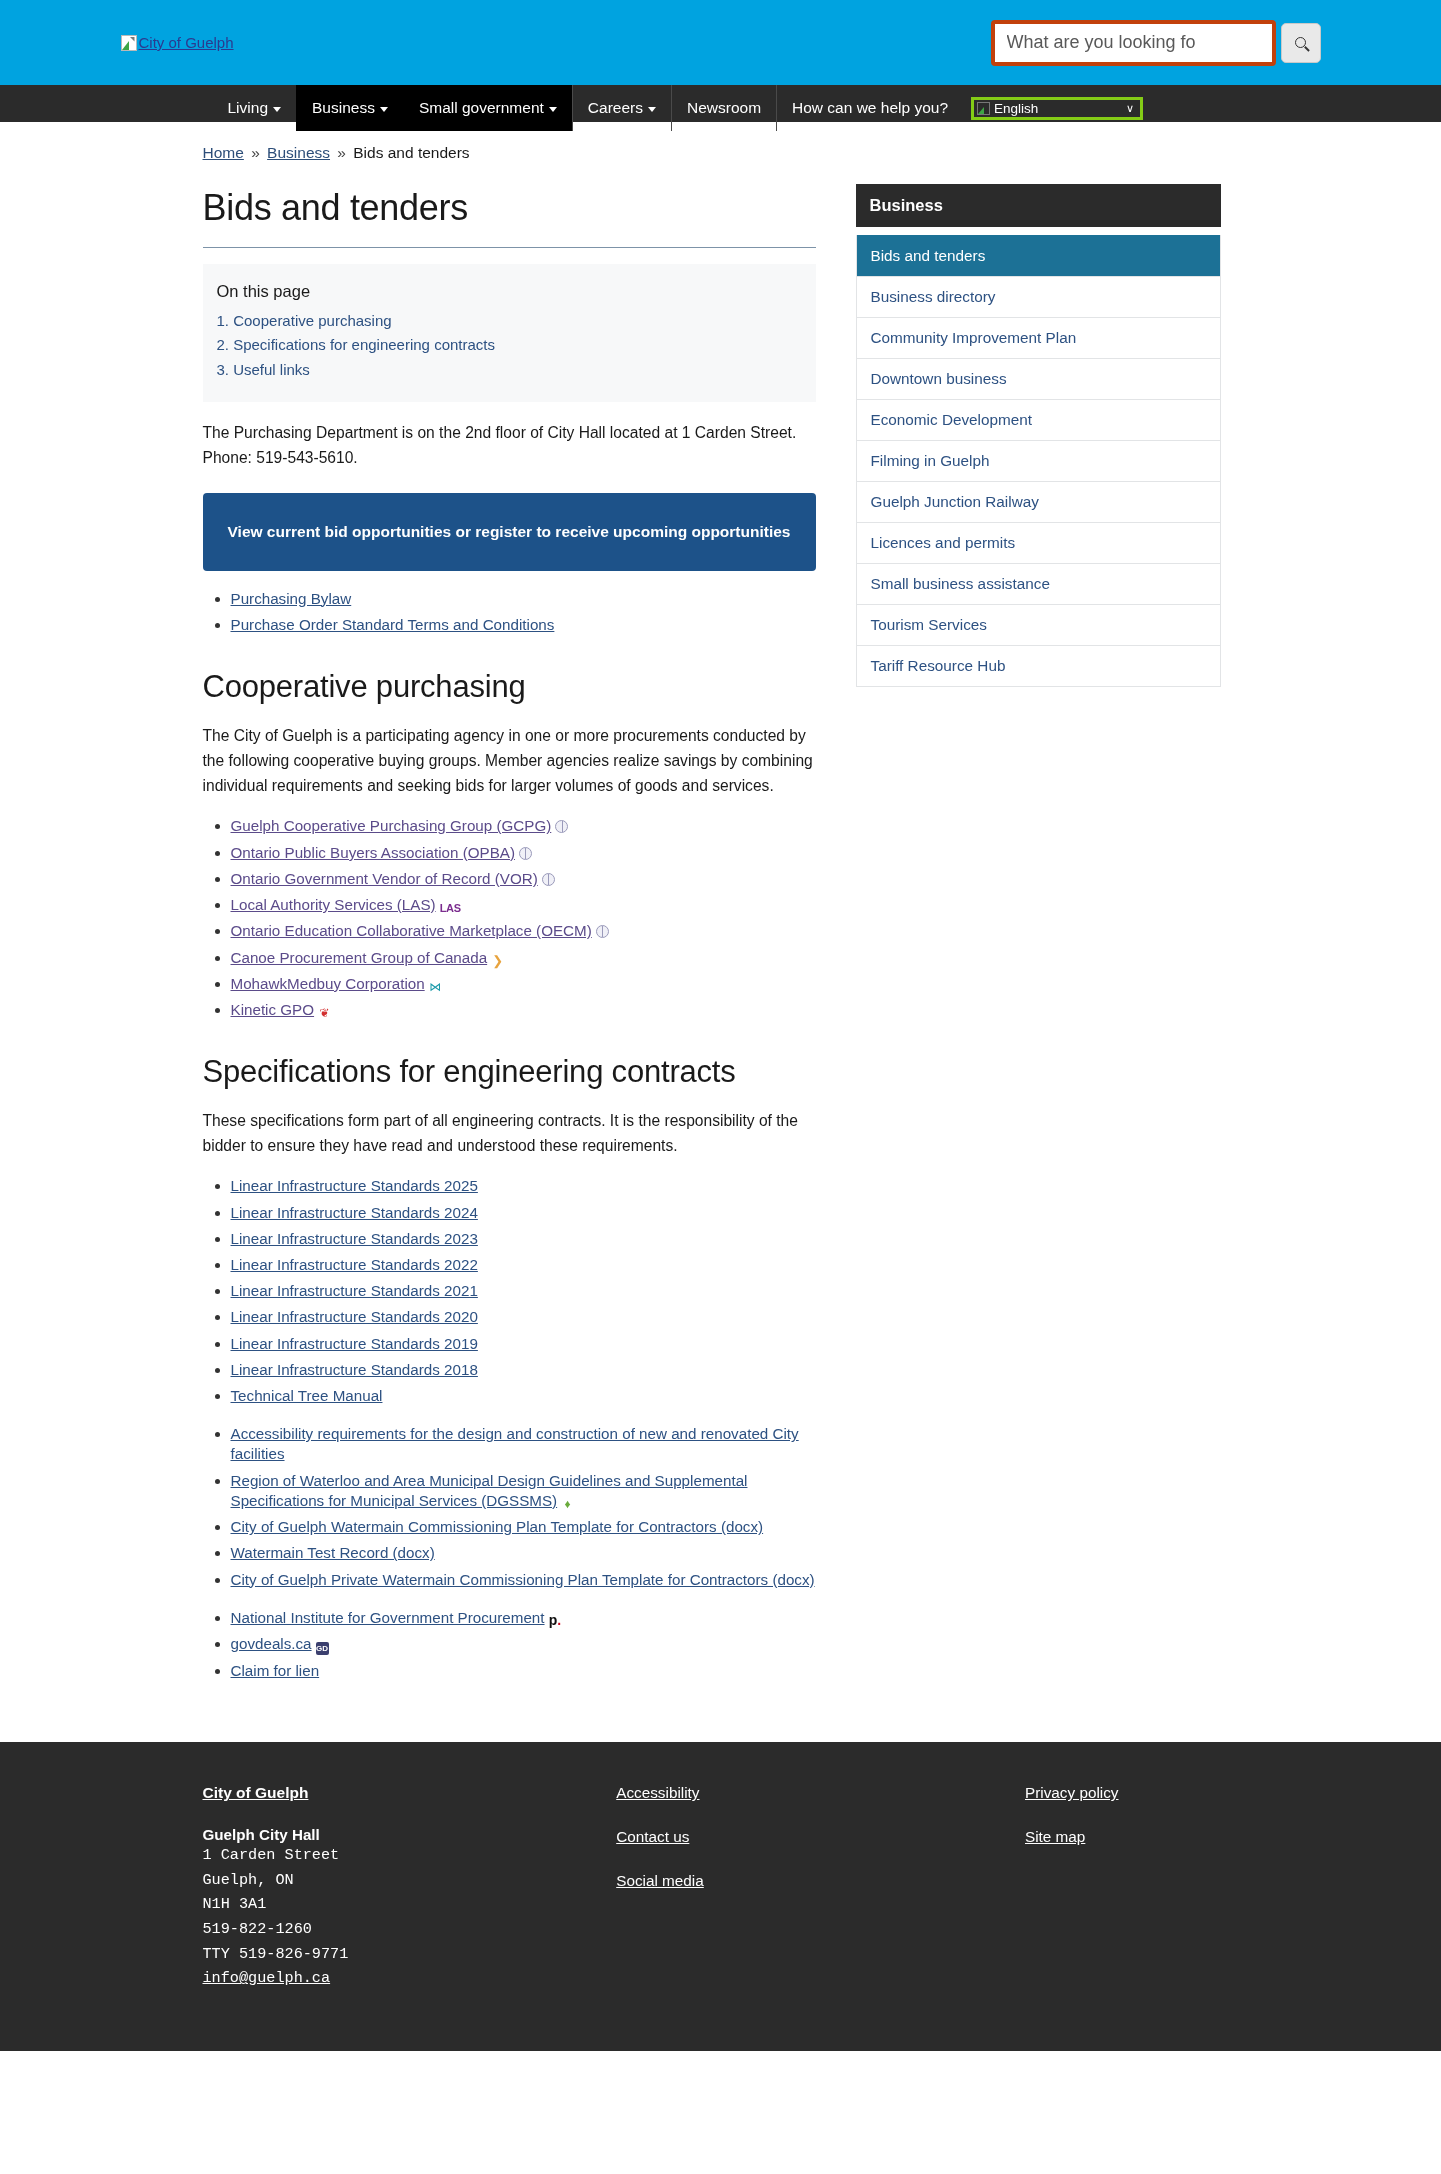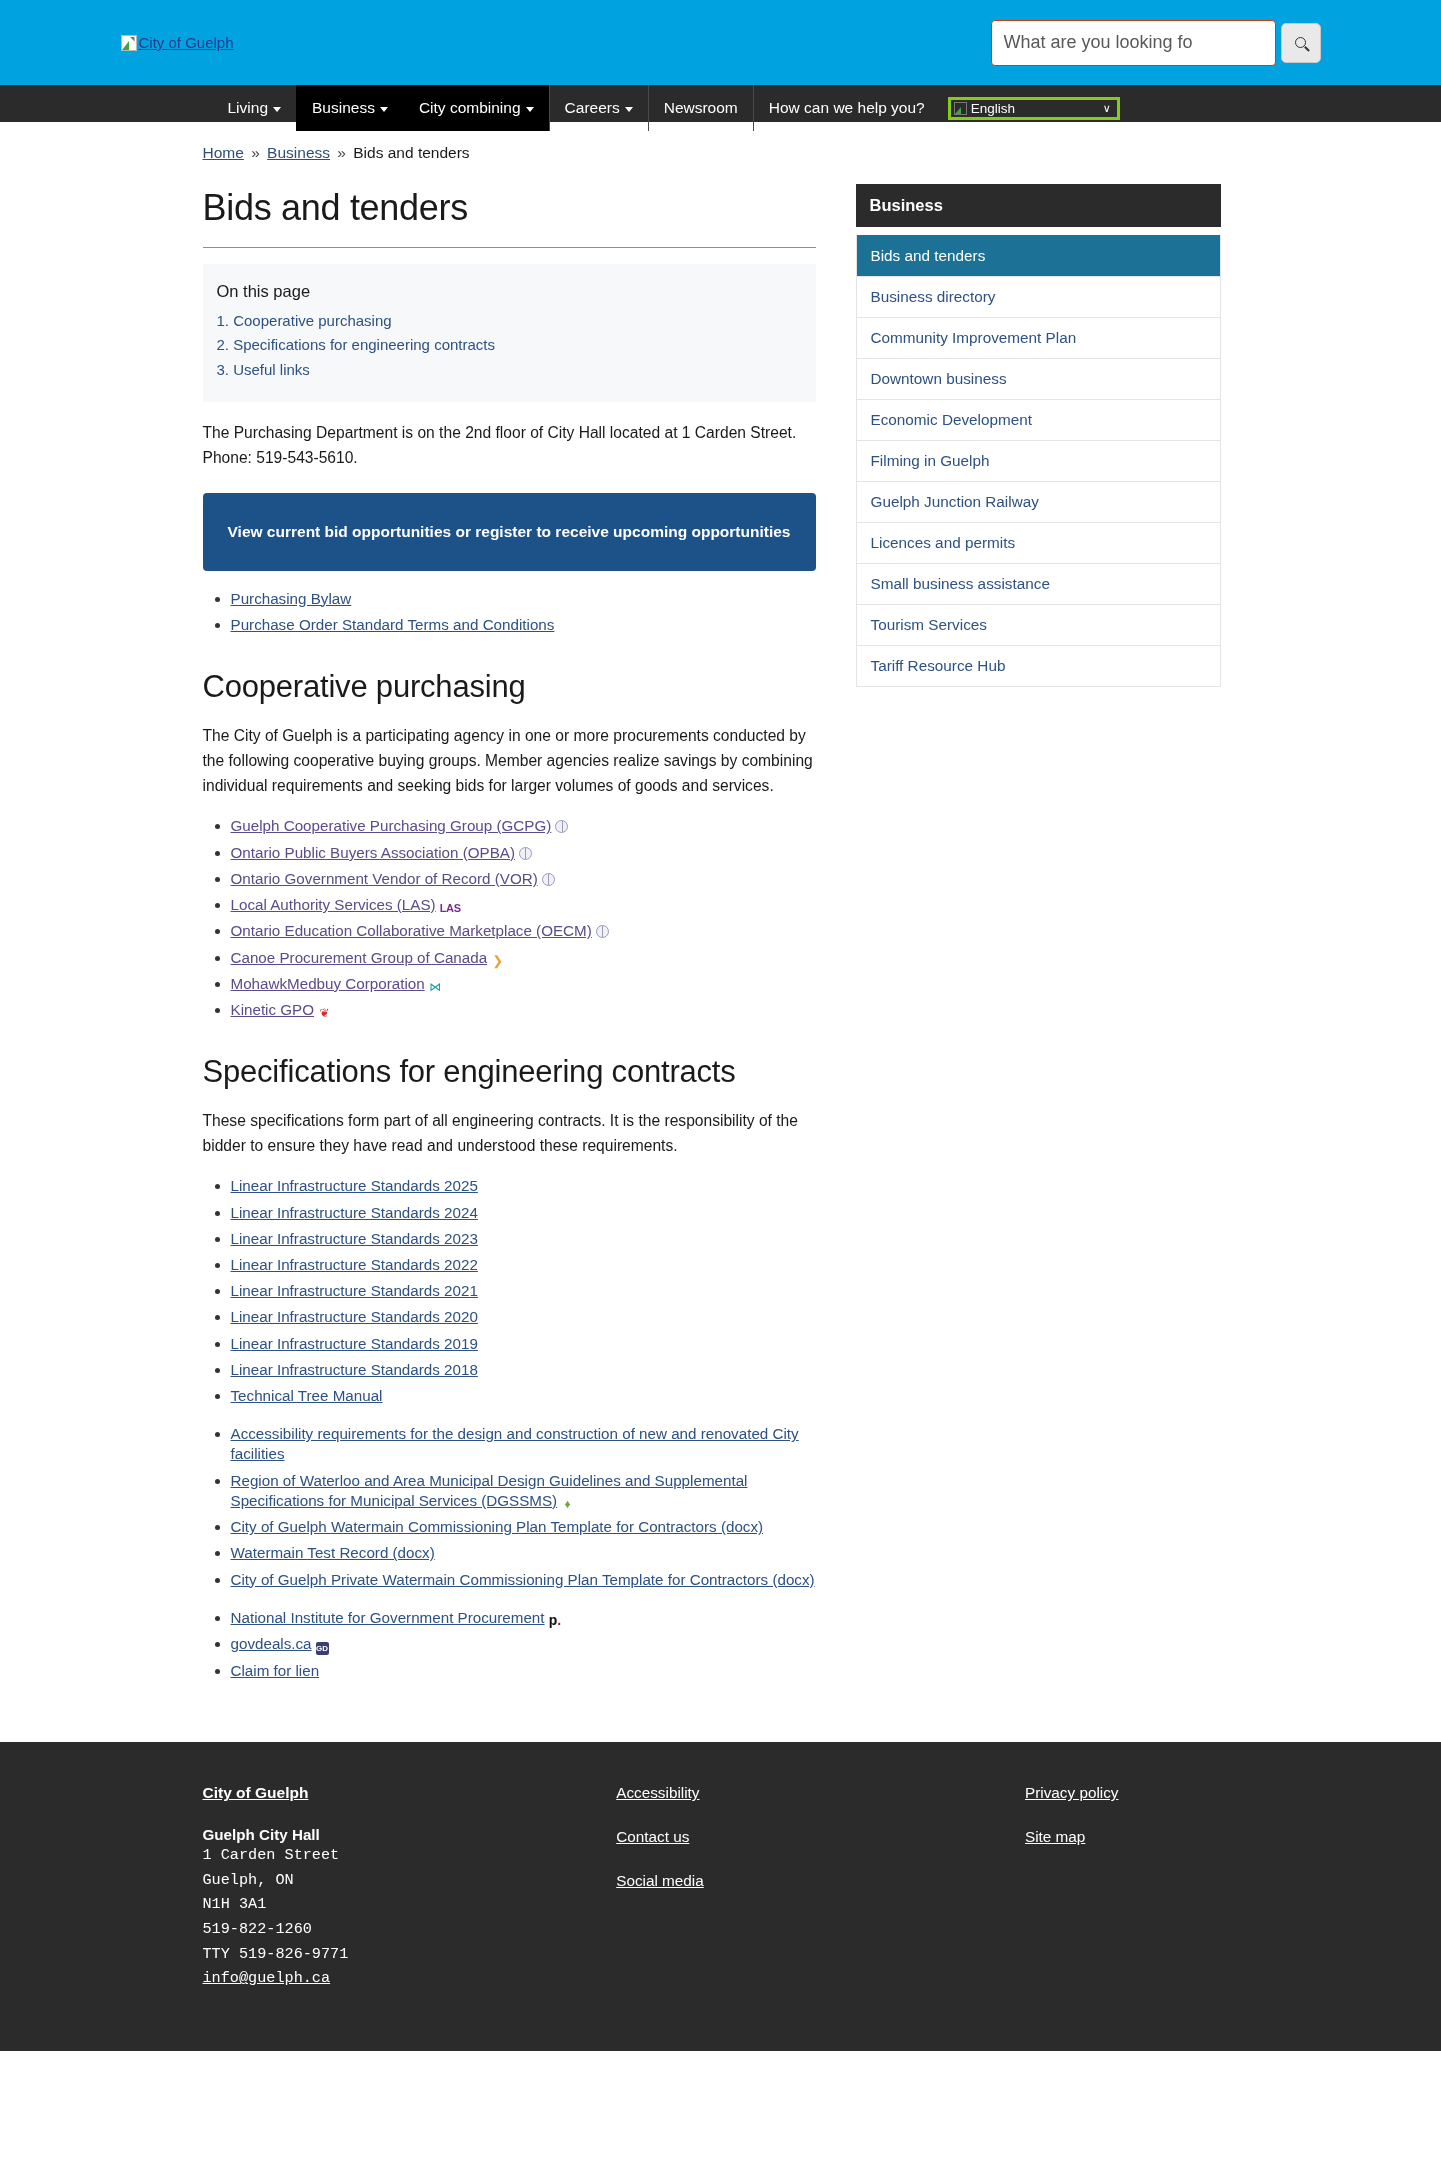--- a/index.html
+++ b/index.html
@@ -63,21 +63,21 @@
     clip-path: polygon(0 0, 100% 0, 100% 100%);
   }
   .search-wrap {
     display: flex;
     align-items: center;
     gap: 5px;
   }
   .search-input {
     width: 285px;
     height: 46px;
-    border: 1px solid #c2410c;
+    border: 4px solid #c2410c;
     border-radius: 4px;
     padding: 0 12px;
     font-size: 18px;
     color: #0f766e;
     background: #fff;
     font-family: "Liberation Sans", sans-serif;
   }
   .search-input::placeholder { color:#595959; }
   .search-btn {
     width: 40px;
@@ -370,21 +370,21 @@
   <div class="navbar-inner" id="nav-inner">
       <div class="nav-item">
         <span>Living</span>
         <span class="caret"></span>
       </div>
       <div class="nav-item active">
         <span>Business</span>
         <span class="caret"></span>
       </div>
       <div class="nav-item active">
-        <span>City combining</span>
+        <span>Small government</span>
         <span class="caret"></span>
       </div>
       <div class="nav-item">
         <span>Careers</span>
         <span class="caret"></span>
       </div>
       <div class="nav-item">
         <span>Newsroom</span>
       </div>
       <div class="nav-item">

